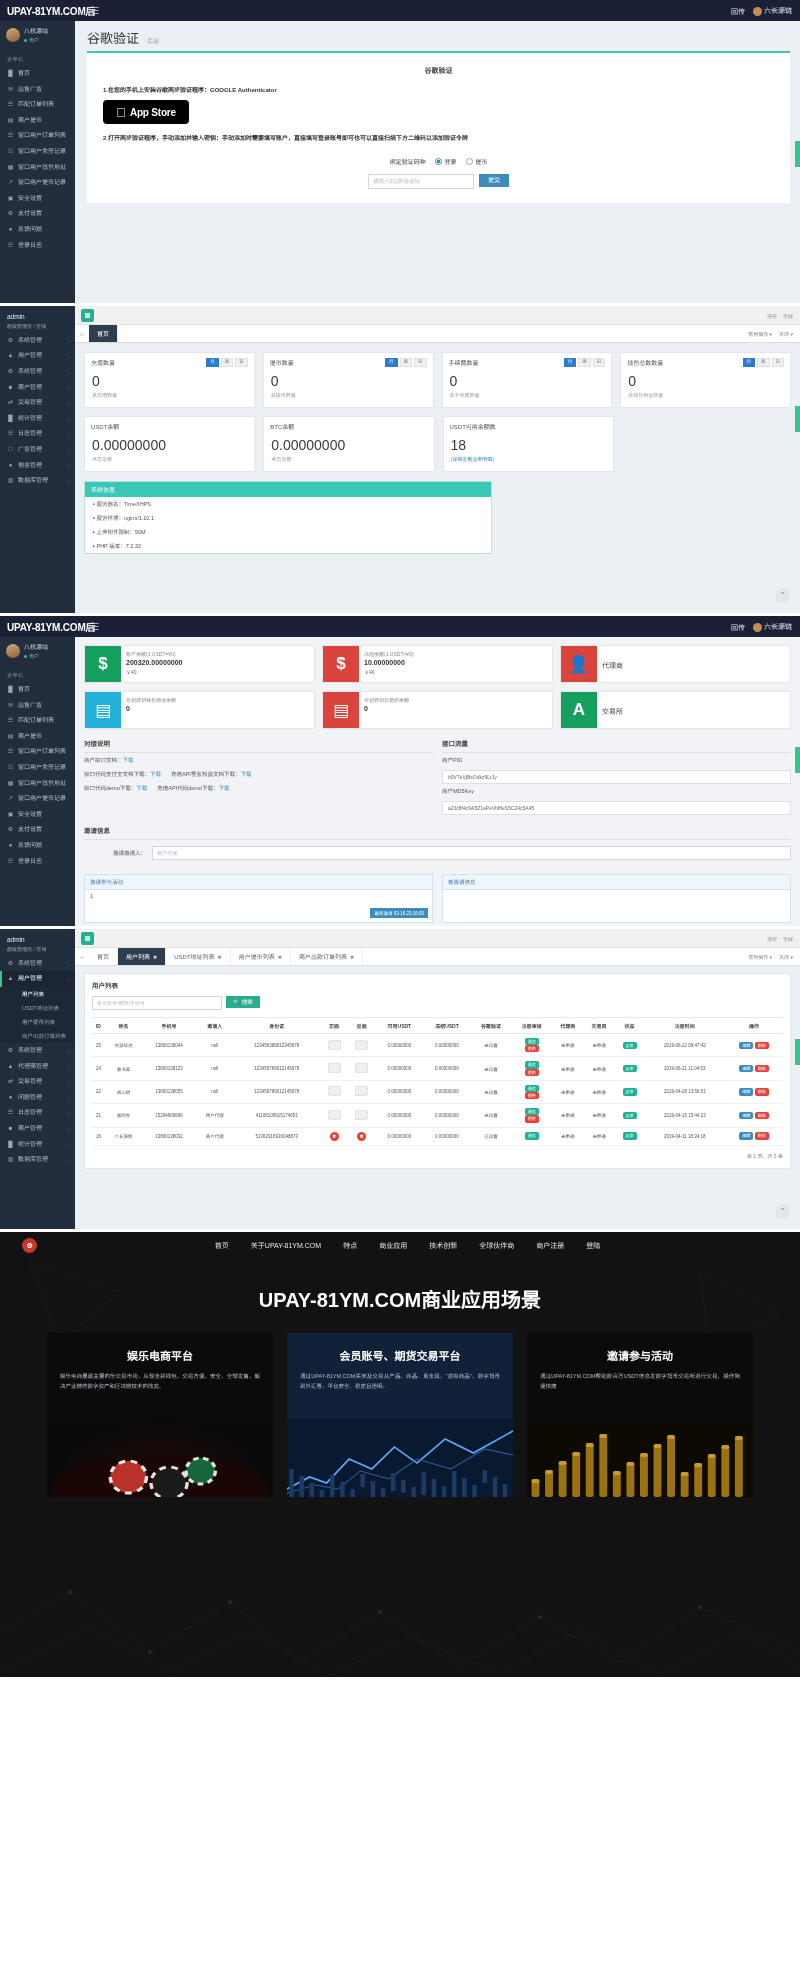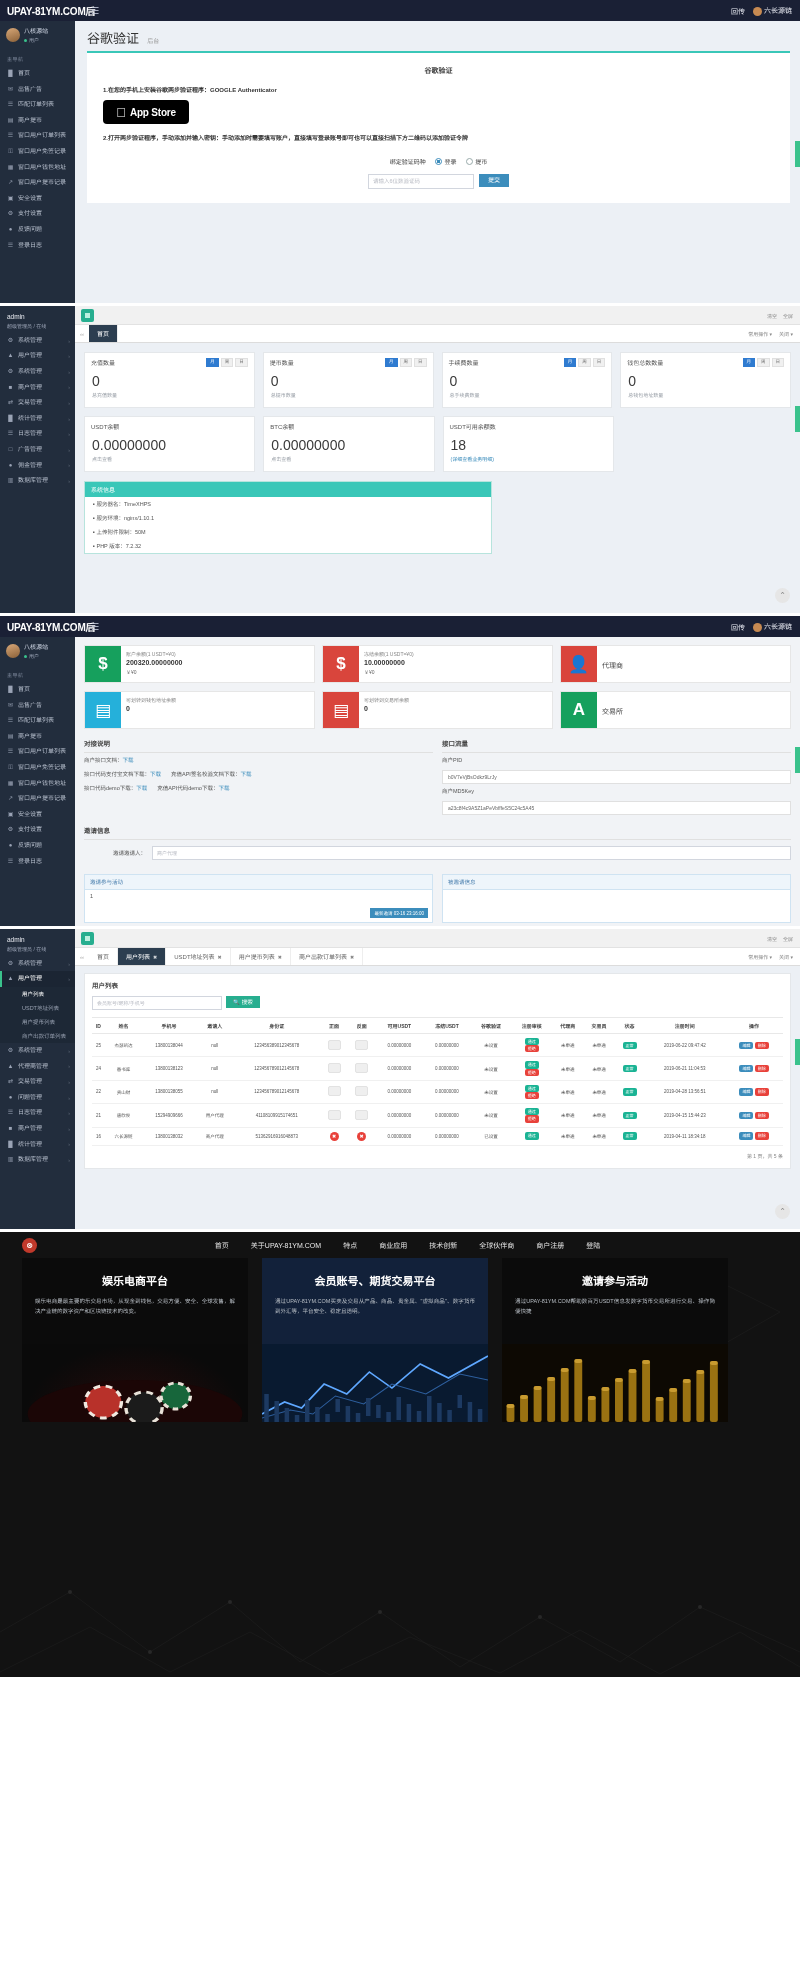--- a/index.html
+++ b/index.html
@@ -144,21 +144,21 @@
   .tblfoot{text-align:right;font-size:5px;color:#888;padding-top:6px;}
 
   
   .dark{background:#121212;position:relative;overflow:hidden;}
   .dk-nav{height:26px;display:flex;align-items:center;padding:0 22px;position:relative;z-index:3;}
   .dk-logo{width:15px;height:15px;border-radius:50%;background:#c0392b;color:#fff;font-size:8px;
     display:flex;align-items:center;justify-content:center;font-weight:bold;}
   .dk-menu{margin:0 auto;display:flex;gap:22px;}
   .dk-menu span{color:#e8e8e8;font-size:7px;}
   .dk-title{color:#fff;text-align:center;font-size:20px;font-weight:bold;padding:26px 0 20px;position:relative;z-index:3;}
-  .dk-cards{display:flex;gap:14px;padding:0 22px 34px;position:relative;z-index:3;}
+  .dk-cards{display:flex;gap:14px;justify-content:center;padding:0 22px 34px;position:relative;z-index:3;}
   .dk-card{flex:1;max-width:200px;padding:14px 13px 0;position:relative;min-height:150px;overflow:hidden;}
   .dk-card.a{background:#0b0b0b;}
   .dk-card.b{background:#12213a;}
   .dk-card.c{background:#0b0b0b;}
   .dk-card h3{color:#fff;font-size:11px;text-align:center;margin:0 0 8px;font-weight:bold;}
   .dk-card p{color:#b9bfc6;font-size:5.5px;line-height:1.85;margin:0;text-align:justify;}
   .dk-art{position:absolute;left:0;right:0;bottom:0;height:78px;}
   .art-casino{background:radial-gradient(ellipse at 50% 100%,#2a0b0b 0%,#0a0a0a 70%);}
   .art-chart{background:linear-gradient(180deg,#12213a 0%,#0a1628 100%);}
   .art-gold{background:radial-gradient(ellipse at 50% 120%,#6b4a10 0%,#1a1205 75%);}
@@ -892,20 +892,21 @@
         <span>首页</span>
         <span>关于UPAY-81YM.COM</span>
         <span>特点</span>
         <span>商业应用</span>
         <span>技术创新</span>
         <span>全球伙伴商</span>
         <span>商户注册</span>
         <span>登陆</span>
       </div>
   </div>
+  <div class="dk-title">UPAY-81YM.COM商业应用场景</div>
   <div class="dk-cards" id="p5-cards">
       <div class="dk-card a">
         <h3>娱乐电商平台</h3>
                  <p>娱乐电商是最主要的乐交易市场，从现金到钱包，交易方便、安全、全球发售，解决产业链的数字资产和区块链技术的改变。</p>
                  <div class="dk-art art-casino">
           <svg viewBox="0 0 200 78" preserveAspectRatio="none" style="position:absolute;inset:0;width:100%;height:100%">
       <ellipse cx="100" cy="70" rx="95" ry="34" fill="#1b0606"></ellipse>
       <circle cx="72" cy="58" r="16" fill="#b8312a" stroke="#f0e9e0" stroke-width="3" stroke-dasharray="6 5"></circle>
       <circle cx="108" cy="64" r="16" fill="#1b1b1b" stroke="#e8e2d8" stroke-width="3" stroke-dasharray="6 5"></circle>
       <circle cx="136" cy="52" r="13" fill="#17663b" stroke="#e8e2d8" stroke-width="3" stroke-dasharray="5 4"></circle>

